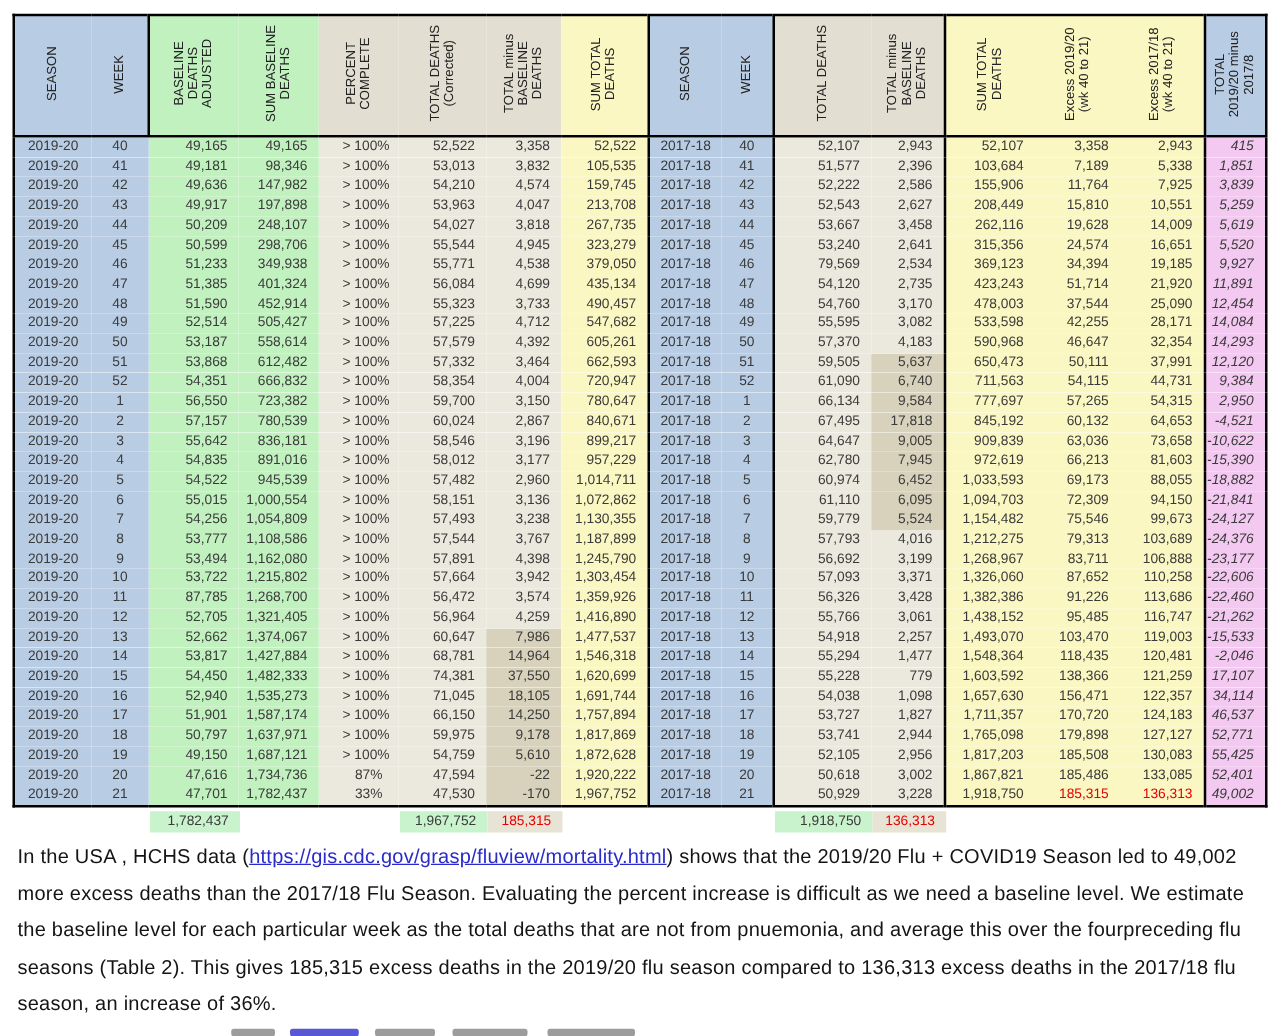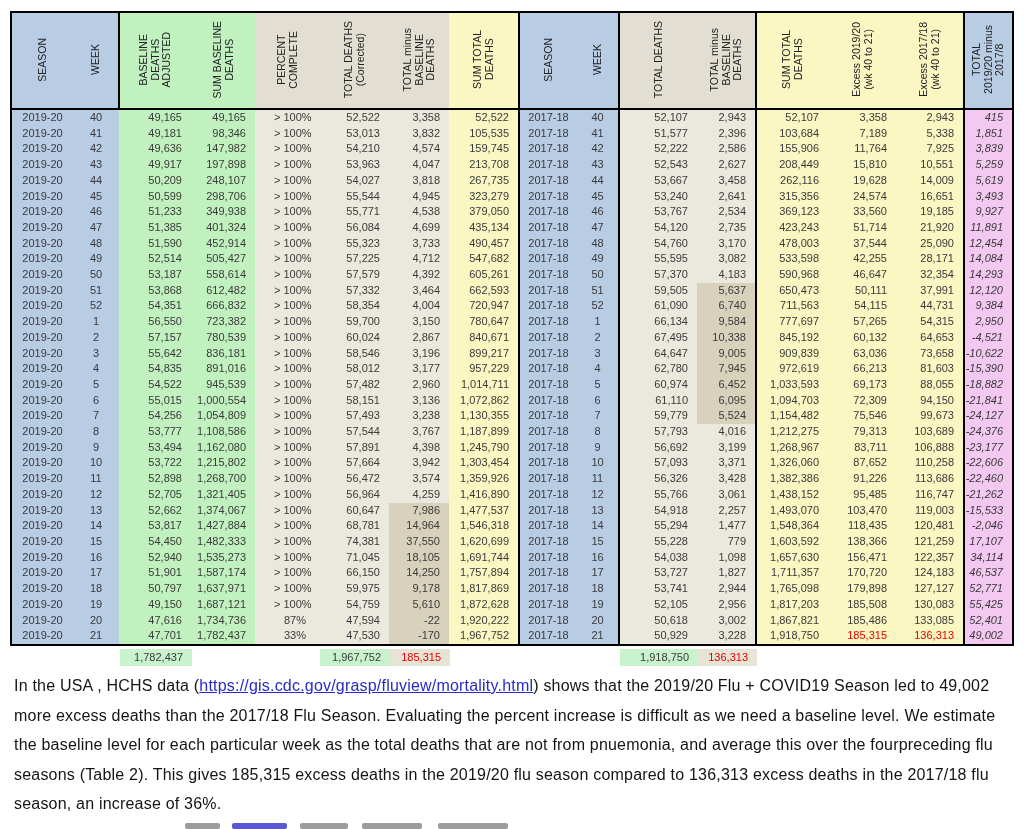--- a/index.html
+++ b/index.html
@@ -212,37 +212,37 @@
             <td class="tan">55,544</td>
             <td class="tan">4,945</td>
             <td class="yellow">323,279</td>
             <td class="blue ctr bl2">2017-18</td>
             <td class="blue ctr">45</td>
             <td class="tan bl2">53,240</td>
             <td class="tan">2,641</td>
             <td class="yellow bl2">315,356</td>
             <td class="yellow">24,574</td>
             <td class="yellow">16,651</td>
-            <td class="pinkc bl2">3,493</td>
+            <td class="pinkc bl2">5,520</td>
           </tr>
           <tr>
             <td class="blue ctr">2019-20</td>
             <td class="blue ctr">46</td>
             <td class="green">51,233</td>
             <td class="green">349,938</td>
             <td class="tan pct">&gt; 100%</td>
             <td class="tan">55,771</td>
             <td class="tan">4,538</td>
             <td class="yellow">379,050</td>
             <td class="blue ctr bl2">2017-18</td>
             <td class="blue ctr">46</td>
-            <td class="tan bl2">53,767</td>
+            <td class="tan bl2">79,569</td>
             <td class="tan">2,534</td>
             <td class="yellow bl2">369,123</td>
-            <td class="yellow">33,560</td>
+            <td class="yellow">34,394</td>
             <td class="yellow">19,185</td>
             <td class="pinkc bl2">9,927</td>
           </tr>
           <tr>
             <td class="blue ctr">2019-20</td>
             <td class="blue ctr">47</td>
             <td class="green">51,385</td>
             <td class="green">401,324</td>
             <td class="tan pct">&gt; 100%</td>
             <td class="tan">56,084</td>
@@ -370,21 +370,21 @@
             <td class="blue ctr">2</td>
             <td class="green">57,157</td>
             <td class="green">780,539</td>
             <td class="tan pct">&gt; 100%</td>
             <td class="tan">60,024</td>
             <td class="tan">2,867</td>
             <td class="yellow">840,671</td>
             <td class="blue ctr bl2">2017-18</td>
             <td class="blue ctr">2</td>
             <td class="tan bl2">67,495</td>
-            <td class="tan hl">10,338</td>
+            <td class="tan hl">17,818</td>
             <td class="yellow bl2">845,192</td>
             <td class="yellow">60,132</td>
             <td class="yellow">64,653</td>
             <td class="pinkc bl2">-4,521</td>
           </tr>
           <tr>
             <td class="blue ctr">2019-20</td>
             <td class="blue ctr">3</td>
             <td class="green">55,642</td>
             <td class="green">836,181</td>
@@ -523,21 +523,21 @@
             <td class="tan bl2">57,093</td>
             <td class="tan">3,371</td>
             <td class="yellow bl2">1,326,060</td>
             <td class="yellow">87,652</td>
             <td class="yellow">110,258</td>
             <td class="pinkc bl2">-22,606</td>
           </tr>
           <tr>
             <td class="blue ctr">2019-20</td>
             <td class="blue ctr">11</td>
-            <td class="green">52,898</td>
+            <td class="green">87,785</td>
             <td class="green">1,268,700</td>
             <td class="tan pct">&gt; 100%</td>
             <td class="tan">56,472</td>
             <td class="tan">3,574</td>
             <td class="yellow">1,359,926</td>
             <td class="blue ctr bl2">2017-18</td>
             <td class="blue ctr">11</td>
             <td class="tan bl2">56,326</td>
             <td class="tan">3,428</td>
             <td class="yellow bl2">1,382,386</td>

